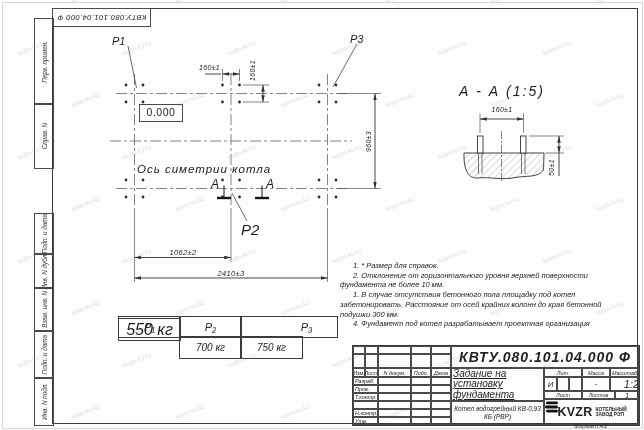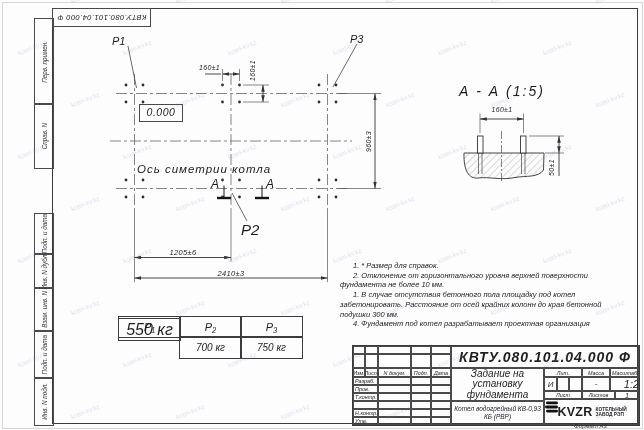--- a/index.html
+++ b/index.html
@@ -14,35 +14,35 @@
   .strip-box{left:34px;width:18px;border:1px solid #4a4a4a;display:flex;align-items:center;justify-content:center;background:transparent;}
   .strip-box span{writing-mode:vertical-rl;transform:rotate(180deg);font-size:6.3px;font-style:italic;white-space:nowrap;color:#333;}
   
   #stamp-box{left:52px;top:8px;width:97px;height:17px;border:1px solid #4a4a4a;display:flex;align-items:center;justify-content:center;}
   #stamp-box span{transform:rotate(180deg);font-size:7.6px;font-style:italic;white-space:nowrap;letter-spacing:.4px;color:#222;}
   
   .lbl{position:absolute;font-style:italic;color:#1c1c1c;white-space:nowrap;}
   .dim{font-size:7px;letter-spacing:.3px;}
   .vrot{transform:rotate(-90deg);transform-origin:center;text-align:center;line-height:9px;height:9px;}
   #elev-box{left:139px;top:104px;width:42px;height:16px;border:1px solid #4a4a4a;
-            font-size:10.5px;font-style:italic;text-align:center;line-height:15px;letter-spacing:.5px;}
+            font-size:10.5px;text-align:center;line-height:15px;letter-spacing:.5px;}
   
   #loads{left:118px;top:316px;width:183px;height:42px;}
   #loads .cell{position:absolute;border:1px solid #3c3c3c;display:flex;align-items:center;justify-content:center;font-style:italic;}
   
   #notes{left:340px;top:261px;width:302px;}
   #notes div{font-size:7.5px;font-style:italic;line-height:9.7px;color:#222;white-space:nowrap;}
   #notes div.ind{padding-left:13px;}
   
   #tb{left:352px;top:345px;width:286px;height:79px;border:1.6px solid #3b3b3b;box-sizing:content-box;}
   #tb .c{position:absolute;border:1px solid #4a4a4a;box-sizing:border-box;display:flex;align-items:center;justify-content:center;
          font-style:italic;overflow:hidden;}
   #tb .lab{font-size:5.4px;color:#222;}
   #doc-num{font-size:14px;font-weight:bold;letter-spacing:1px;}
-  #tb-title{font-size:10px;line-height:10.5px;text-align:center;}
+  #tb-title{font-size:10px;line-height:10.5px;text-align:left;text-decoration:underline;}
   #tb-product{font-size:6.5px;line-height:8px;text-align:center;}
   #logo-cell{display:flex;align-items:center;justify-content:center;gap:3px;font-style:normal;}
   #logo-text{font-size:12.5px;font-weight:bold;letter-spacing:.3px;font-style:normal;}
   #logo-cap{font-size:4.8px;line-height:5.2px;font-weight:bold;font-style:normal;width:30px;}
   #format-a3{left:543px;top:423px;width:95px;text-align:center;font-size:6px;font-style:italic;color:#333;}
   
   #wm-layer{left:0;top:0;width:644px;height:430px;pointer-events:none;z-index:5;}
   .wm{position:absolute;font-size:6.5px;color:rgba(120,140,185,.25);transform:rotate(-22deg);white-space:nowrap;}
   svg{position:absolute;left:0;top:0;pointer-events:none;}
 </style>
@@ -184,32 +184,32 @@
   <div class="lbl" style="left:241px;top:221px;font-size:15px;">P2</div>
 
   <div class="abs" id="elev-box">0.000</div>
   <div class="lbl" style="left:137px;top:126px;font-size:11.5px;letter-spacing:1px;margin-top:37px;">Ось симетрии котла</div>
 
   <div class="lbl" style="left:211px;top:177px;font-size:12px;">А</div>
   <div class="lbl" style="left:266px;top:177px;font-size:12px;">А</div>
 
   <div class="lbl dim" style="left:188px;top:63.5px;width:32px;text-align:right;">160±1</div>
   <div class="lbl dim vrot" style="left:235px;top:65.5px;width:34px;">160±1</div>
-  <div class="lbl dim" style="left:158px;top:248px;width:50px;text-align:center;font-size:7.5px;">1205±6</div>
+  <div class="lbl dim" style="left:158px;top:248px;width:50px;text-align:center;font-size:7.5px;">1062±2</div>
   <div class="lbl dim" style="left:206px;top:268.5px;width:50px;text-align:center;font-size:7.5px;">2410±3</div>
   <div class="lbl dim vrot" style="left:351px;top:136.5px;width:34px;">960±3</div>
 
   <div class="lbl" style="left:437px;top:83px;width:130px;text-align:center;font-size:14px;letter-spacing:2px;">А - А (1:5)</div>
   <div class="lbl dim" style="left:484px;top:105.5px;width:36px;text-align:center;">160±1</div>
   <div class="lbl dim vrot" style="left:534px;top:162.5px;width:34px;">50±1</div>
 
   <div class="abs" id="loads">
     <div class="cell" style="left:0;top:0;width:61px;height:20px;font-size:11px;">P₁</div>
     <div class="cell" style="left:61px;top:0;width:61px;height:20px;font-size:11px;">P₂</div>
-    <div class="cell" style="left:122px;top:0;width:61px;height:20px;font-size:11px;">P₃</div>
+    <div class="cell" style="left:122px;top:0;width:61px;height:20px;font-size:11px;padding-left:35px;">P₃</div>
     <div class="cell" style="left:0;top:2px;width:61px;height:21px;font-size:16px;">550 кг</div>
     <div class="cell" style="left:61px;top:20px;width:61px;height:21px;font-size:10px;">700 кг</div>
     <div class="cell" style="left:122px;top:20px;width:61px;height:21px;font-size:10px;">750 кг</div>
   </div>
 
   <div class="abs" id="notes">
     <div class="ind">1. * Размер для справок.</div>
     <div class="ind">2. Отклонение от горизонтального уровня верхней поверхности</div>
     <div>фундамента не более 10 мм.</div>
     <div class="ind">1. В случае отсутствия бетонного пола площадку под котел</div>

